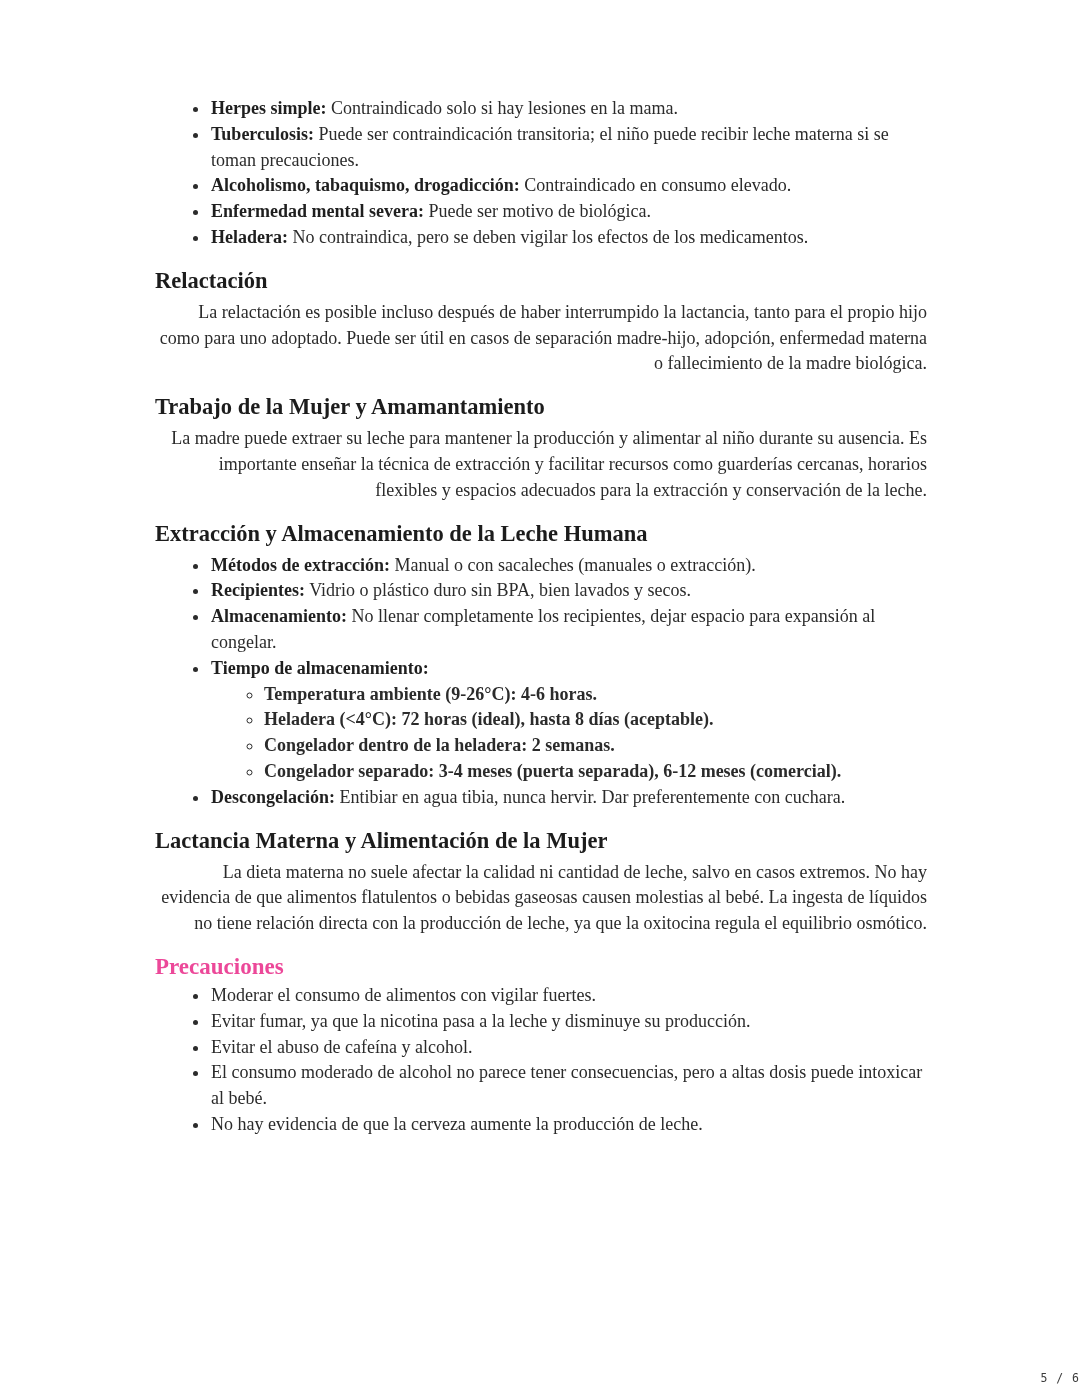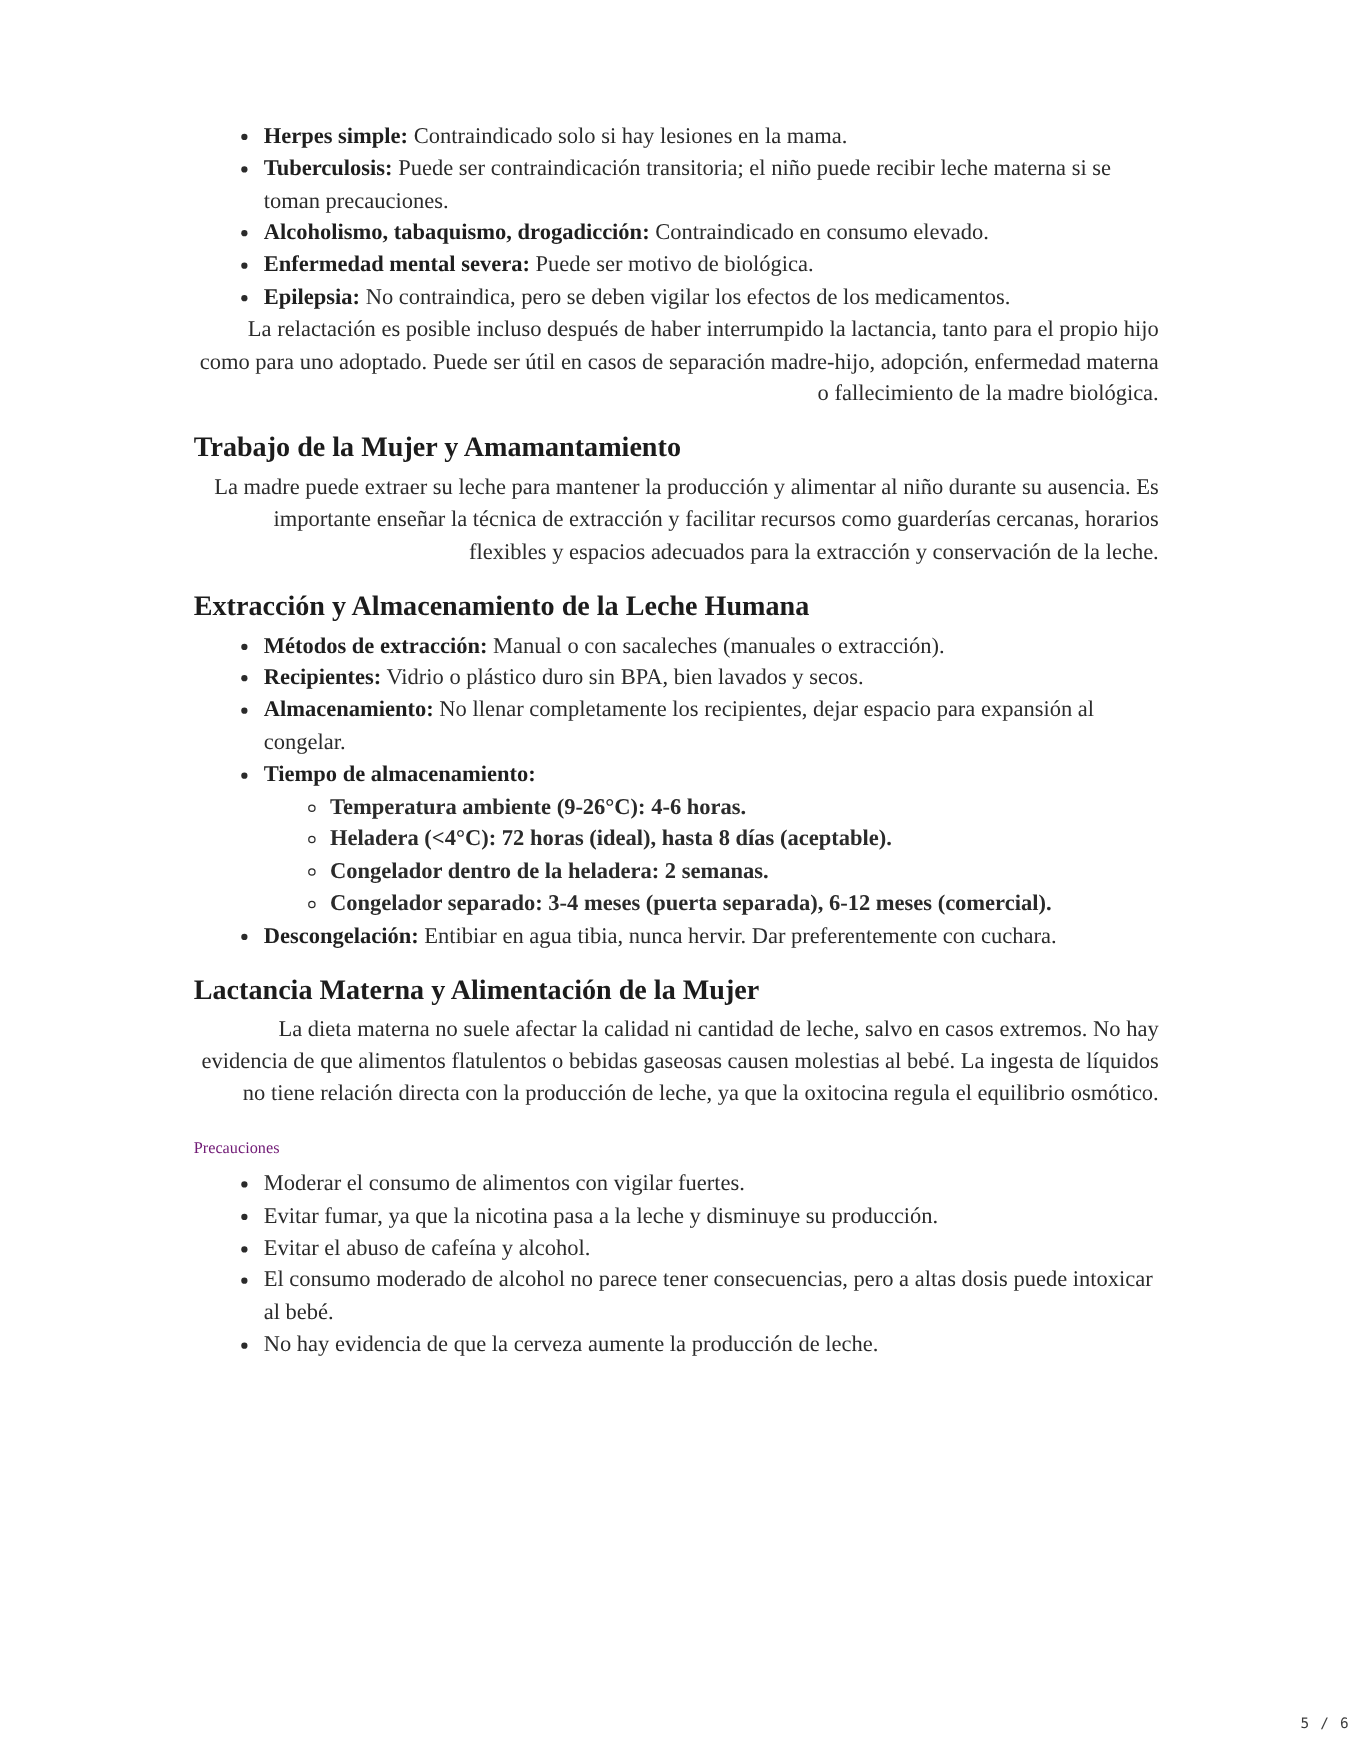--- a/index.html
+++ b/index.html
@@ -28,24 +28,24 @@
     line-height: 25.8px;
   }
   h2.section-title {
     font-size: 22.5px;
     line-height: 28px;
     font-weight: bold;
     color: #1c1c1c;
     margin: 16px 0 5px 0;
   }
   h3.sub-title {
-    font-size: 13px;
+    font-size: 23px;
     line-height: 25px;
-    font-weight: normal;
-    color: #701a75;
+    font-weight: bold;
+    color: #ec4899;
     margin: 17px 0 4px 0;
   }
   p.body-text {
     margin: 0;
     text-align: right;
   }
   ul.bullet-list {
     margin: 0;
     padding: 0 0 0 55px;
     list-style-type: disc;
@@ -78,23 +78,24 @@
 <body>
 
 <div class="page">
   <div class="content">
 
     <ul class="bullet-list">
       <li><strong>Herpes simple:</strong><span> Contraindicado solo si hay lesiones en la mama.</span></li>
       <li><strong>Tuberculosis:</strong><span> Puede ser contraindicación transitoria; el niño puede recibir leche materna si se toman precauciones.</span></li>
       <li><strong>Alcoholismo, tabaquismo, drogadicción:</strong><span> Contraindicado en consumo elevado.</span></li>
       <li><strong>Enfermedad mental severa:</strong><span> Puede ser motivo de biológica.</span></li>
-      <li><strong>Epilepsia:</strong><span> No contraindica, pero se deben vigilar los efectos de los medicamentos.</span></li>
+      <li><strong>Heladera:</strong><span> No contraindica, pero se deben vigilar los efectos de los medicamentos.</span></li>
     </ul>
 
+    <h2 class="section-title">Relactación</h2>
     <p class="body-text">La relactación es posible incluso después de haber interrumpido la lactancia, tanto para el propio hijo como para uno adoptado. Puede ser útil en casos de separación madre-hijo, adopción, enfermedad materna o fallecimiento de la madre biológica.</p>
 
     <h2 class="section-title">Trabajo de la Mujer y Amamantamiento</h2>
     <p class="body-text">La madre puede extraer su leche para mantener la producción y alimentar al niño durante su ausencia. Es importante enseñar la técnica de extracción y facilitar recursos como guarderías cercanas, horarios flexibles y espacios adecuados para la extracción y conservación de la leche.</p>
 
     <h2 class="section-title">Extracción y Almacenamiento de la Leche Humana</h2>
     <ul class="bullet-list">
       <li><strong>Métodos de extracción:</strong><span> Manual o con sacaleches (manuales o extracción).</span></li>
       <li><strong>Recipientes:</strong><span> Vidrio o plástico duro sin BPA, bien lavados y secos.</span></li>
       <li><strong>Almacenamiento:</strong><span> No llenar completamente los recipientes, dejar espacio para expansión al congelar.</span></li>

